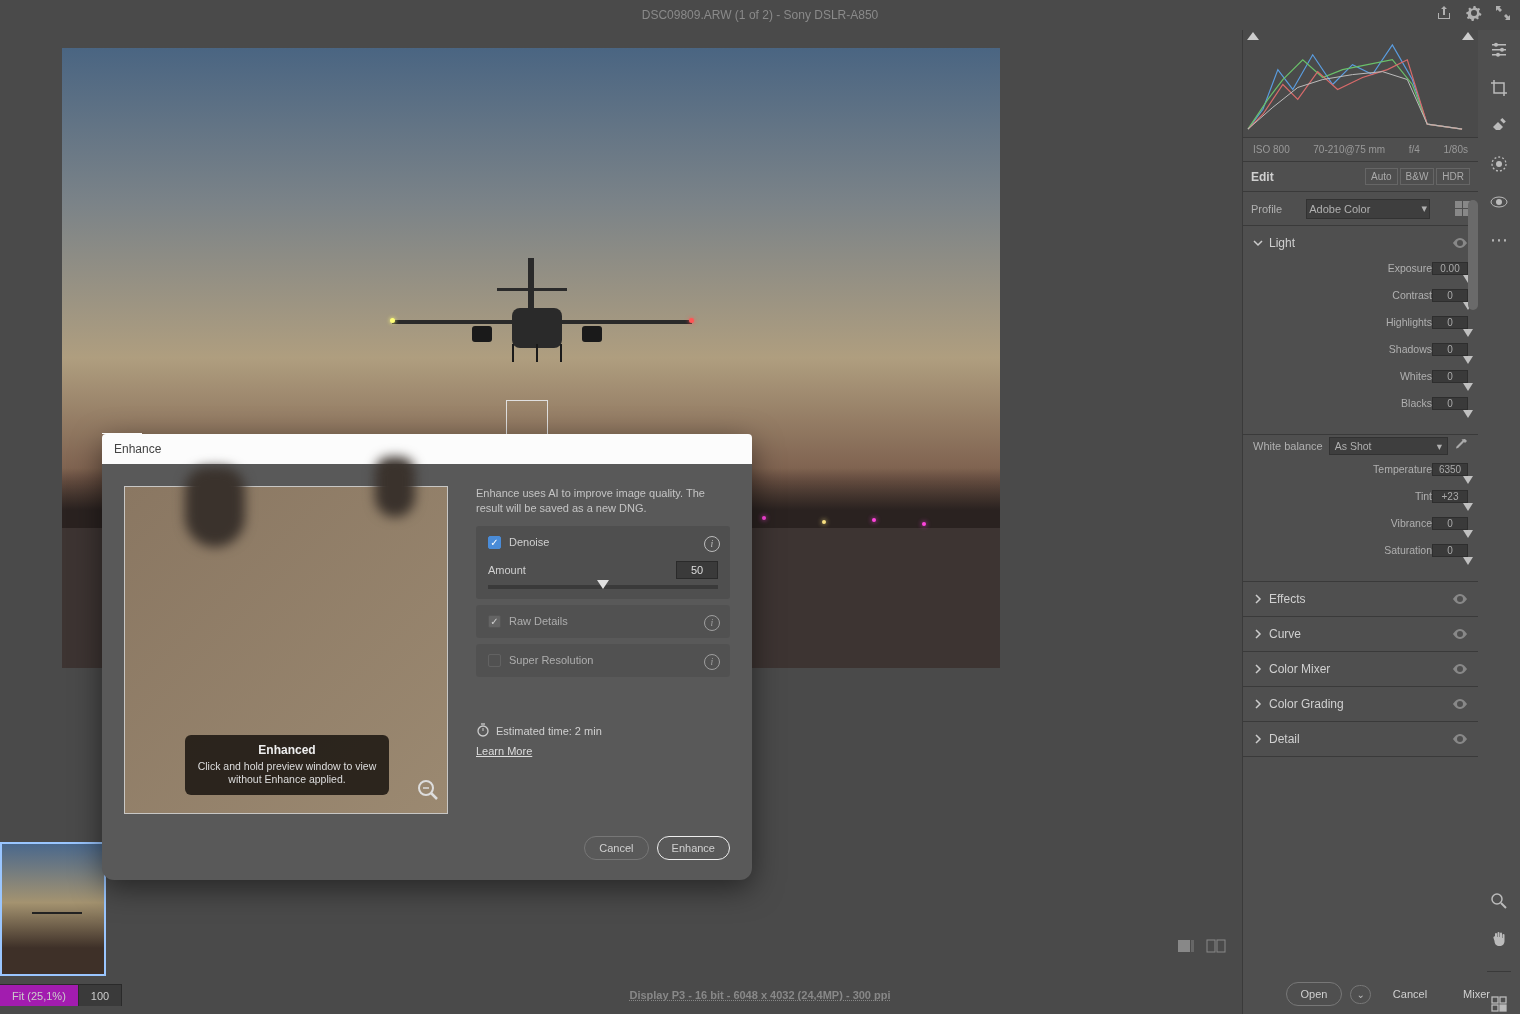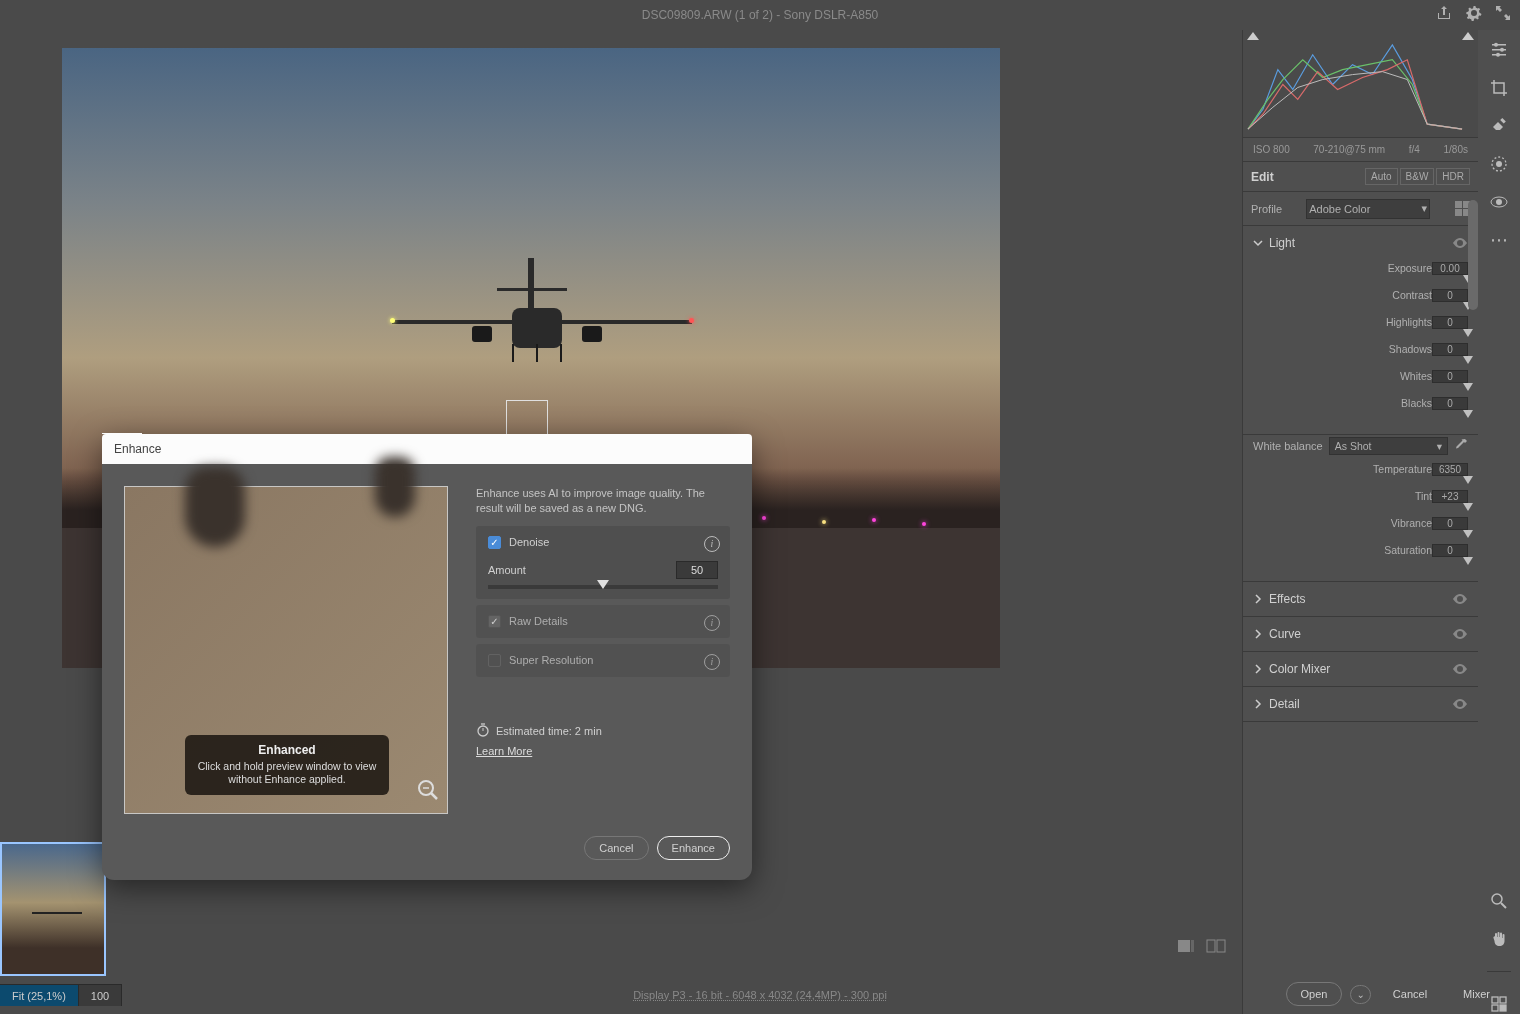--- a/index.html
+++ b/index.html
@@ -66,24 +66,24 @@
   .toolstrip .ti { width: 20px; height: 20px; display: flex; align-items: center; justify-content: center; color: #b0b0b0; }
   .toolstrip .divider { width: 24px; height: 1px; background: #3a3a3a; margin: 4px 0; }
 
   
   .filmstrip { position: absolute; left: 0; bottom: 38px; display: flex; background: #3a3a3a; }
   .thumb { width: 106px; height: 134px; border: 2px solid #9ac6ff; background: linear-gradient(to bottom, #4a688c 0%, #a49370 45%, #3e3028 80%); position: relative; }
   .thumb .tp { position: absolute; left: 30px; top: 60px; width: 50px; height: 20px; }
   .thumb .tp::before { content: ""; position: absolute; left: 0; top: 8px; width: 50px; height: 2px; background: #222; }
   .zoomtabs { position: absolute; left: 0; bottom: 0; height: 38px; display: flex; align-items: center; }
   .ztab { height: 22px; padding: 0 12px; font-size: 11px; color: #ccc; background: #3a3a3a; display: flex; align-items: center; border-right: 1px solid #2a2a2a; border-top: 1px solid #2a2a2a; }
-  .ztab.active { background: #0c4a6e; }
-
-  
-  .status { position: absolute; left: 0; right: 0; bottom: 0; height: 38px; display: flex; align-items: center; justify-content: center; color: #888; }
+  .ztab.active { background: #a21caf; }
+
+  
+  .status { position: absolute; left: 0; right: 0; bottom: 0; height: 38px; display: flex; align-items: center; justify-content: center; color: #888; font-weight: bold; }
   .status-text { font-size: 11px; text-decoration: underline dotted; }
   .bottom-right { position: absolute; right: 16px; bottom: 8px; display: flex; align-items: center; gap: 8px; }
   .btn { height: 24px; padding: 0 14px; font-size: 11px; color: #d0d0d0; background: transparent; border: 1px solid #777; border-radius: 12px; display: flex; align-items: center; }
   .btn.plain { border: none; }
   .view-toggles { position: absolute; right: 16px; bottom: 60px; display: flex; gap: 10px; }
   .vt { width: 20px; height: 16px; }
 
   
   .dialog { position: absolute; left: 102px; top: 404px; width: 650px; background: #595959; border-radius: 12px; box-shadow: 0 8px 30px rgba(0,0,0,.5); }
   .dialog-top { height: 30px; background: #fcfcfc; border-radius: 4px 4px 0 0; display: flex; align-items: center; padding: 0 12px; font-size: 12px; color: #444; }
@@ -463,20 +463,35 @@
             </span>
           </div>
         </div>
         <div class="section">
           <div class="section-head">
             <span class="chev">
               <svg width="10" height="10">
                 <path d="M3 1l4 4-4 4" fill="none" stroke="#ccc" stroke-width="1.5"></path>
               </svg>
             </span>
+            <span>Color Grading</span>
+            <span class="eye">
+              <svg width="16" height="10" viewBox="0 0 16 10">
+                <path d="M8 0C4 0 1 5 1 5s3 5 7 5 7-5 7-5-3-5-7-5zm0 8a3 3 0 110-6 3 3 0 010 6z" fill="#888"></path>
+              </svg>
+            </span>
+          </div>
+        </div>
+        <div class="section">
+          <div class="section-head">
+            <span class="chev">
+              <svg width="10" height="10">
+                <path d="M3 1l4 4-4 4" fill="none" stroke="#ccc" stroke-width="1.5"></path>
+              </svg>
+            </span>
             <span>Detail</span>
             <span class="eye">
               <svg width="16" height="10" viewBox="0 0 16 10">
                 <path d="M8 0C4 0 1 5 1 5s3 5 7 5 7-5 7-5-3-5-7-5zm0 8a3 3 0 110-6 3 3 0 010 6z" fill="#888"></path>
               </svg>
             </span>
           </div>
         </div>
       </div>
 

